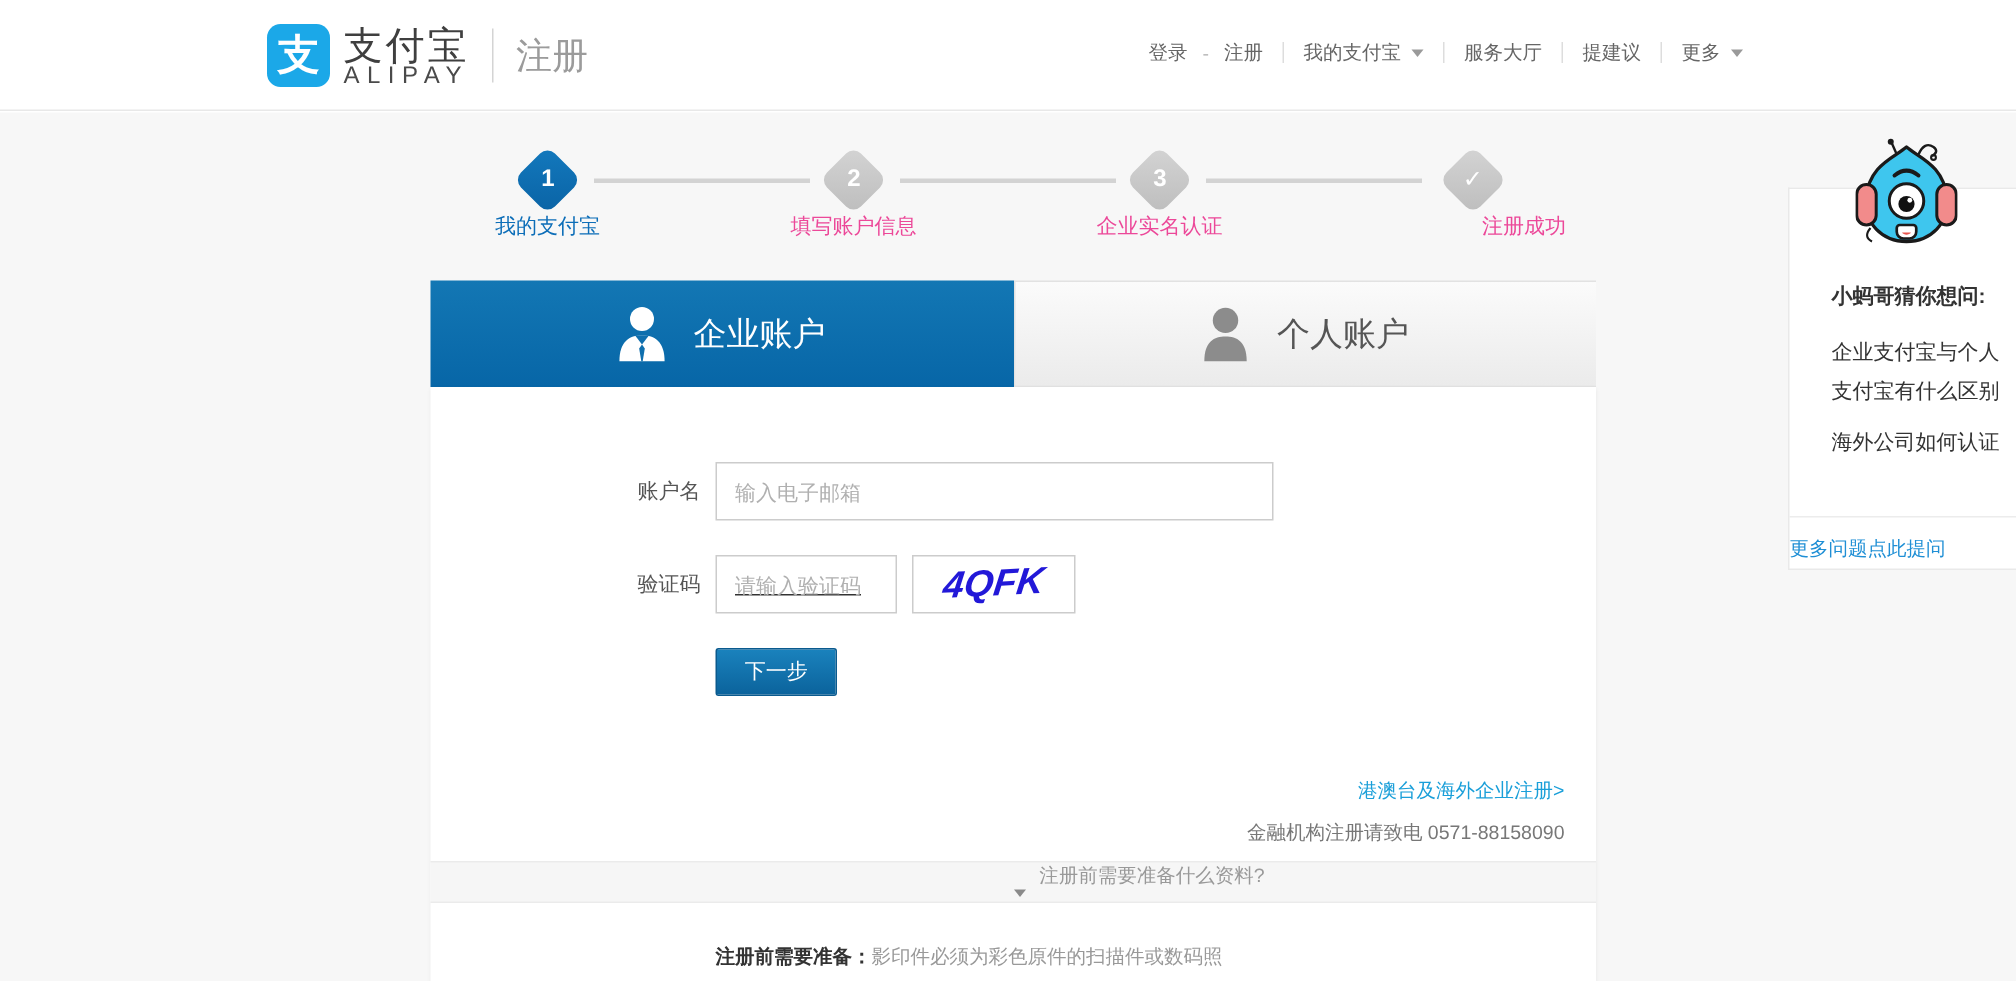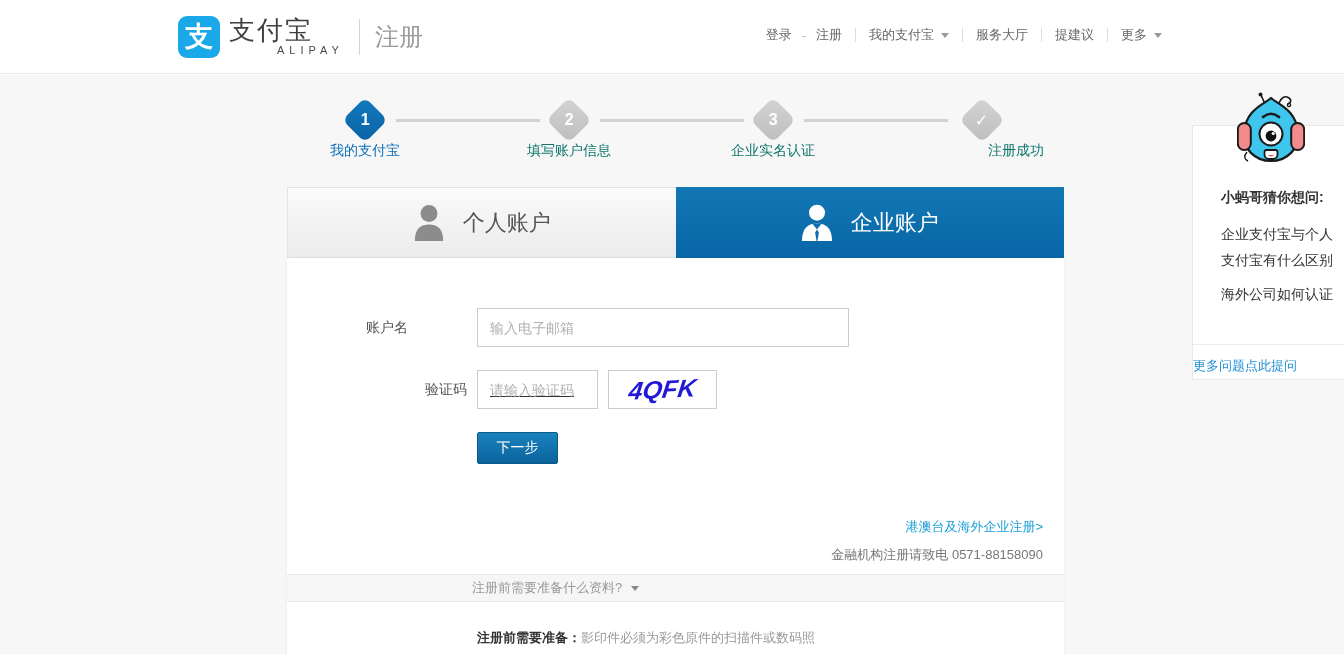--- a/index.html
+++ b/index.html
@@ -8,21 +8,21 @@
   .stage { position:relative; width:1344px; height:654px; }
 
   
   .header { position:absolute; left:0; top:0; width:1344px; height:74px; background:#fff;
     border-bottom:1px solid #e8e8e8; z-index:10; }
   .logo-wrap { position:absolute; left:178px; top:15px; height:44px; display:flex; align-items:center; cursor:pointer; }
   .logo-icon { width:42px; height:42px; border-radius:9px; background:#1ba8e8; color:#fff;
     font-size:28px; font-weight:bold; display:flex; align-items:center; justify-content:center; }
   .brand-block { margin-left:9px; display:flex; flex-direction:column; }
   .brand { font-size:26px; color:#3f3f3f; font-weight:400; letter-spacing:2px; line-height:27px; }
-  .brand-sub { font-size:11px; color:#4a4a4a; letter-spacing:5px; line-height:13px;margin-left:48px; }
+  .brand-sub { font-size:16px; color:#4a4a4a; letter-spacing:5px; line-height:13px; }
   .logo-divider { width:1px; height:36px; background:#d4d4d4; margin:0 15px; }
   .page-title { font-size:24px; color:#9b9b9b; }
 
   .nav { position:absolute; right:182px; top:26px; display:flex; align-items:center; font-size:13px; color:#666; }
   .nav-item { cursor:pointer; display:flex; align-items:center; white-space:nowrap; }
   .nav-dash { margin:0 10px; color:#bbb; }
   .nav-sep { width:1px; height:14px; background:#ddd; margin:0 13px; }
   .caret-down { width:0; height:0; border-left:4px solid transparent; border-right:4px solid transparent;
     border-top:5px solid #9a9a9a; margin-left:7px; display:inline-block; }
 
@@ -30,21 +30,21 @@
   .main { position:absolute; left:0; top:75px; width:1344px; height:579px; background:#f7f7f7; }
 
   
   .diamond { position:absolute; width:32px; height:32px; border-radius:7px; transform:rotate(45deg);
     display:flex; align-items:center; justify-content:center; }
   .diamond > span { transform:rotate(-45deg); color:#fff; font-size:16px; font-weight:bold; }
   .diamond.active { background:linear-gradient(135deg,#1379bd,#0a63a5); }
   .diamond.idle { background:linear-gradient(135deg,#d4d4d4,#bdbdbd); }
   .step-label { position:absolute; width:160px; text-align:center; font-size:14px; }
   .step-label.active { color:#0d6eb8; }
-  .step-label.idle { color:#0f766e; }
+  .step-label.idle { color:#ec4899; }
   .step-line { position:absolute; height:3px; background:#d3d3d3; }
 
   
   .panel { position:absolute; left:287px; top:187px; width:777px; }
   .tabbar { display:flex; height:71px; }
   .tab { width:50%; display:flex; align-items:center; justify-content:center; gap:18px;
     font-size:22px; cursor:pointer; }
   .tab-personal { background:linear-gradient(#fbfbfb,#ebebeb); border:1px solid #e2e2e2;
     border-right:none; color:#555; }
   .tab-enterprise { background:linear-gradient(#1377b4,#0766a7); color:#fff; position:relative; }
@@ -65,21 +65,21 @@
   .next-btn { position:absolute; left:190px; top:174px; width:81px; height:32px;
     background:linear-gradient(#1a82bd,#0b639c); border:1px solid #0a5a8e; border-radius:2px;
     color:#fff; font-size:14px; cursor:pointer;
     font-family:"Liberation Sans","DejaVu Sans",sans-serif; }
   .overseas-link { position:absolute; right:21px; top:260px; font-size:13px; color:#1a9fd9;
     text-decoration:none; cursor:pointer; }
   .finance-note { position:absolute; right:21px; top:288px; font-size:13px; color:#777; }
 
   .accordion { position:absolute; left:0; top:316px; width:100%; height:28px; background:#f6f6f6;
     border-top:1px solid #ebebeb; border-bottom:1px solid #ebebeb; cursor:pointer;
-    display:flex; align-items:center; }
+    display:flex; align-items:center;flex-direction:column; }
   .accordion-q { margin-left:185px; font-size:13px; color:#999; }
   .accordion .caret-down { border-top-color:#8a8a8a; margin-left:9px; }
 
   .prep-line { position:absolute; left:190px; top:371px; font-size:13px; color:#999; }
   .prep-line b { color:#333; font-weight:bold; }
 
   
   .help-card { position:absolute; left:1192px; top:125px; width:152px; height:255px; background:#fff;
     border:1px solid #e9e9e9; border-right:none; }
   .help-title { position:absolute; left:28px; top:63px; font-size:14px; font-weight:bold; color:#333; }
@@ -146,41 +146,41 @@
     <span>✓</span>
   </div>
 
   <div class="step-label active" style="left:285px; top:142px;">我的支付宝</div>
   <div class="step-label idle" style="left:489px; top:142px;">填写账户信息</div>
   <div class="step-label idle" style="left:693px; top:142px;">企业实名认证</div>
   <div class="step-label idle" style="left:936px; top:142px;">注册成功</div>
 
   <div class="panel">
     <div class="tabbar">
-      <div class="tab tab-personal">
-        <svg width="32" height="38" viewBox="0 0 34 40">
-          <circle cx="17" cy="10" r="9" fill="#8c8c8c"></circle>
-          <path d="M2,39 C2,25 9,21.5 17,21.5 C25,21.5 32,25 32,39 Z" fill="#8c8c8c"></path>
-        </svg>
-        <span>个人账户</span>
-      </div>
       <div class="tab tab-enterprise">
         <svg width="32" height="38" viewBox="0 0 34 40">
           <circle cx="17" cy="9" r="8.5" fill="#ffffff"></circle>
           <path d="M1,39 C1,25 8,20.5 17,20.5 C26,20.5 33,25 33,39 Z" fill="#ffffff"></path>
           <path d="M12,20.5 L17,27 L22,20.5 Z" fill="#0f6fae"></path>
           <path d="M17,27 L15,30 L16.5,39 L17.5,39 L19,30 Z" fill="#0f6fae"></path>
         </svg>
         <span>企业账户</span>
         <div class="tab-arrow"></div>
       </div>
+      <div class="tab tab-personal">
+        <svg width="32" height="38" viewBox="0 0 34 40">
+          <circle cx="17" cy="10" r="9" fill="#8c8c8c"></circle>
+          <path d="M2,39 C2,25 9,21.5 17,21.5 C25,21.5 32,25 32,39 Z" fill="#8c8c8c"></path>
+        </svg>
+        <span>个人账户</span>
+      </div>
     </div>
 
     <div class="panel-body">
-      <div class="field-label" style="left:20px; top:61px;text-align:center;">账户名</div>
+      <div class="field-label" style="left:20px; top:61px;">账户名</div>
       <input class="text-input" style="left: 190px; top: 50px; width: 372px;" type="text" placeholder="输入电子邮箱">
 
       <div class="field-label" style="left:20px; top:123px;">验证码</div>
       <input class="text-input" style="left: 190px; top: 112px; width: 121px; text-decoration: underline;" type="text" placeholder="请输入验证码">
       <div class="captcha-box">
         <span class="captcha-text">4QFK</span>
       </div>
 
       <button class="next-btn">下一步</button>
 

